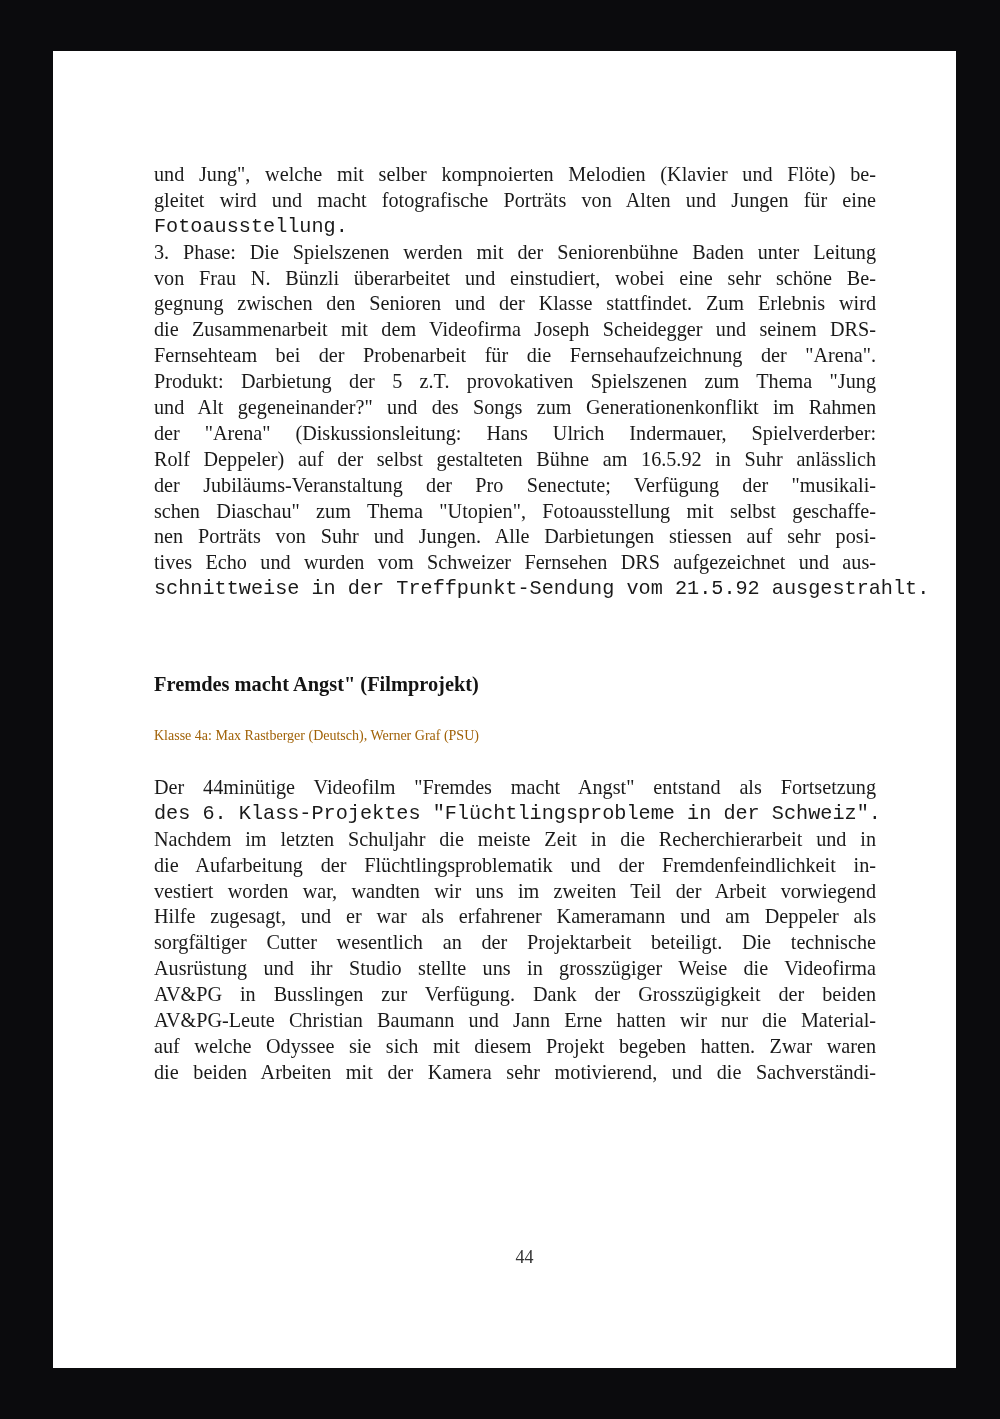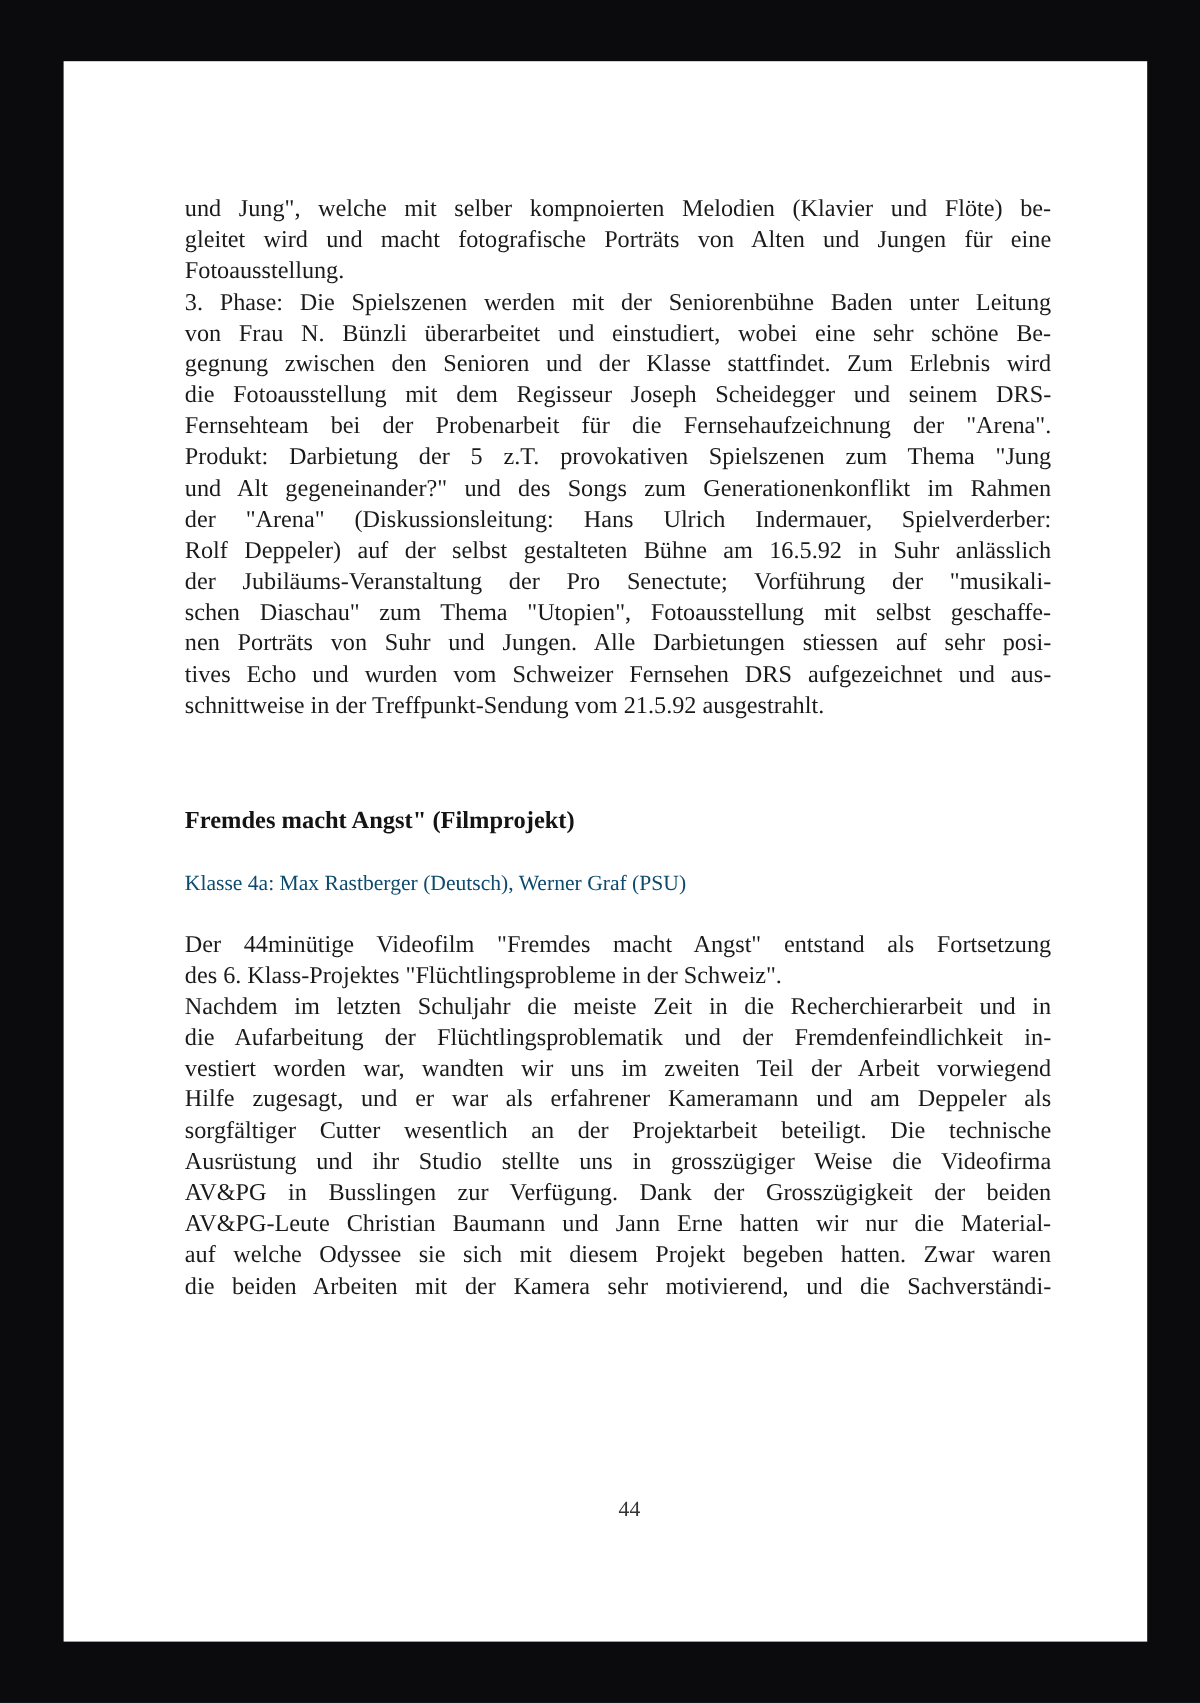--- a/index.html
+++ b/index.html
@@ -32,37 +32,38 @@
   .line {
     height: 25.9px;
     line-height: 25.9px;
     white-space: nowrap;
     text-align: justify;
     text-align-last: justify;
   }
   .line.last {
     text-align: left;
     text-align-last: left;
+    font-family: Liberation Mono, monospace;
   }
   .heading {
     position: absolute;
     left: 101px;
     font-family: "Liberation Serif", "DejaVu Serif", serif;
     font-size: 20.4px;
     font-weight: bold;
     color: #141414;
     line-height: 26px;
     white-space: nowrap;
   }
   .single {
     position: absolute;
     left: 101px;
     font-family: "Liberation Serif", "DejaVu Serif", serif;
-    font-size: 18px;
-    color: #0c4a6e;
+    font-size: 14px;
+    color: #a16207;
     line-height: 26px;
     white-space: nowrap;
   }
   .page-number {
     position: absolute;
     left: 0;
     width: 943px;
     top: 1196px;
     text-align: center;
     font-family: "Liberation Serif", "DejaVu Serif", serif;
@@ -75,27 +76,27 @@
 
 <div class="page">
 
   <div class="text-block" style="top:111px;">
     <div class="line">und Jung", welche mit selber kompnoierten Melodien (Klavier und Flöte) be-</div>
     <div class="line">gleitet wird und macht fotografische Porträts von Alten und Jungen für eine</div>
     <div class="line last">Fotoausstellung.</div>
     <div class="line">3. Phase: Die Spielszenen werden mit der Seniorenbühne Baden unter Leitung</div>
     <div class="line">von Frau N. Bünzli überarbeitet und einstudiert, wobei eine sehr schöne Be-</div>
     <div class="line">gegnung zwischen den Senioren und der Klasse stattfindet. Zum Erlebnis wird</div>
-    <div class="line">die Fotoausstellung mit dem Regisseur Joseph Scheidegger und seinem DRS-</div>
+    <div class="line">die Zusammenarbeit mit dem Videofirma Joseph Scheidegger und seinem DRS-</div>
     <div class="line">Fernsehteam bei der Probenarbeit für die Fernsehaufzeichnung der "Arena".</div>
     <div class="line">Produkt: Darbietung der 5 z.T. provokativen Spielszenen zum Thema "Jung</div>
     <div class="line">und Alt gegeneinander?" und des Songs zum Generationenkonflikt im Rahmen</div>
     <div class="line">der "Arena" (Diskussionsleitung: Hans Ulrich Indermauer, Spielverderber:</div>
     <div class="line">Rolf Deppeler) auf der selbst gestalteten Bühne am 16.5.92 in Suhr anlässlich</div>
-    <div class="line">der Jubiläums-Veranstaltung der Pro Senectute; Vorführung der "musikali-</div>
+    <div class="line">der Jubiläums-Veranstaltung der Pro Senectute; Verfügung der "musikali-</div>
     <div class="line">schen Diaschau" zum Thema "Utopien", Fotoausstellung mit selbst geschaffe-</div>
     <div class="line">nen Porträts von Suhr und Jungen. Alle Darbietungen stiessen auf sehr posi-</div>
     <div class="line">tives Echo und wurden vom Schweizer Fernsehen DRS aufgezeichnet und aus-</div>
     <div class="line last">schnittweise in der Treffpunkt-Sendung vom 21.5.92 ausgestrahlt.</div>
   </div>
 
   <div class="heading" style="top:620px;">Fremdes macht Angst" (Filmprojekt)</div>
 
   <div class="single" style="top:672px;">Klasse 4a: Max Rastberger (Deutsch), Werner Graf (PSU)</div>
 

